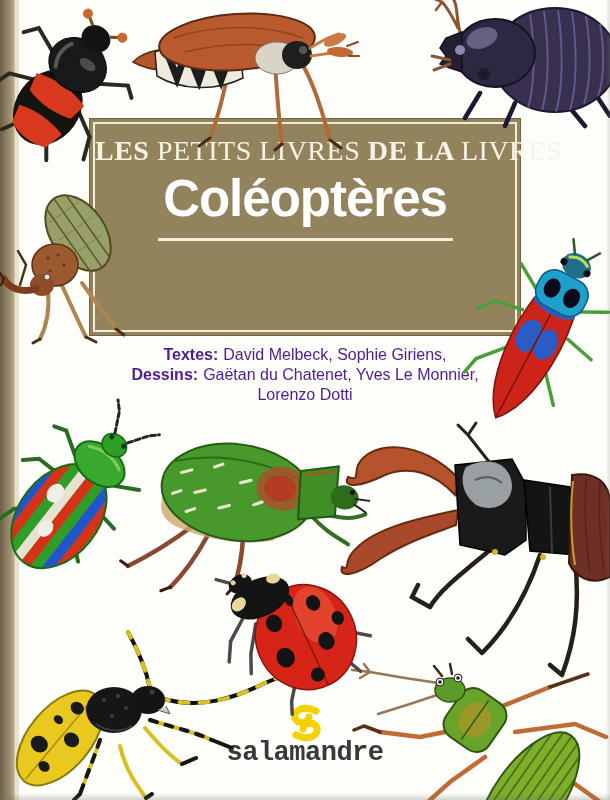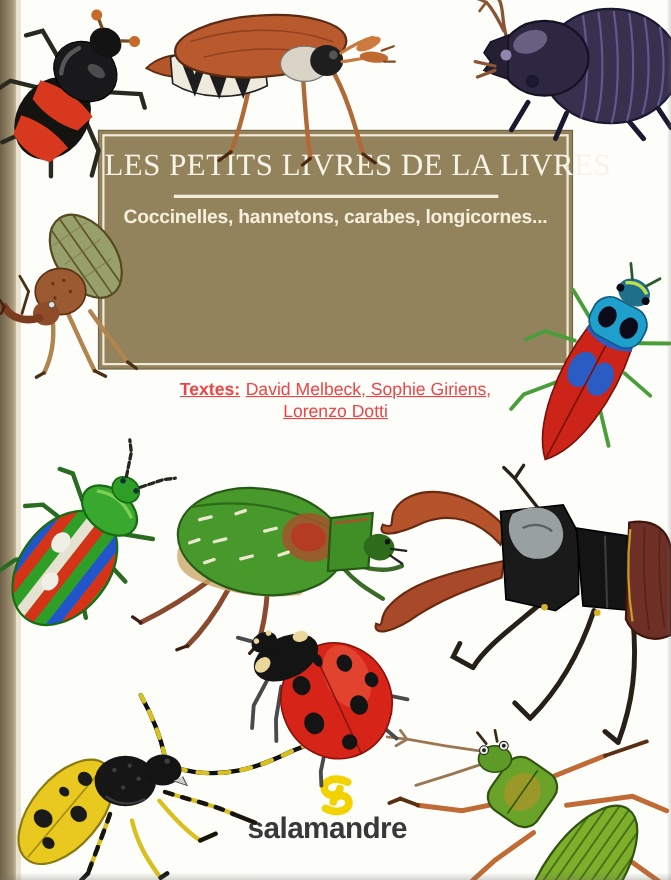--- a/index.html
+++ b/index.html
@@ -14,59 +14,60 @@
   #right-edge{position:absolute;right:0;top:0;width:4px;height:800px;
          background:linear-gradient(270deg,rgba(120,120,112,.25),rgba(0,0,0,0));}
 
   
   #title-box{position:absolute;left:93px;top:122px;width:424px;height:210px;
       background:#93835d;border:2px solid #f0ead6;
       box-shadow:0 0 0 3px #93835d,0 0 0 4px #6f6242;
       box-sizing:border-box;text-align:center;color:#fff;}
   #series-title{margin-top:11px;font-family:"Liberation Serif",serif;font-size:28px;
       letter-spacing:.5px;color:#f7f3e6;white-space:nowrap;}
-  #series-title .w-light{font-weight:400;}
+  #series-title .w-light{font-weight:700;}
   #series-title .w-bold{font-weight:400;}
   #book-title{margin-top:2px;font-size:51px;font-weight:700;letter-spacing:-1px;color:#ffffff;}
   #title-rule{width:295px;height:3px;background:#f3eddb;margin:10px auto 8px auto;}
   #subtitle{font-size:17.5px;font-weight:700;line-height:18px;color:#f6efdc;letter-spacing:-.2px;}
 
   
   #credits{position:absolute;left:105px;top:345px;width:400px;text-align:center;
-      font-size:16px;line-height:20px;color:#ef4444;text-decoration:underline;}
+      font-size:16px;line-height:20px;color:#4c1d95;}
   .credit-label{font-weight:700;margin-right:5px;}
   .credit-label:empty{margin-right:0;}
 
   
-  #logo{position:absolute;left:225px;top:706px;width:160px;}
+  #logo{position:absolute;left:225px;top:706px;width:160px;text-align:center;font-family:Liberation Mono, monospace;}
   #logo-text{font-size:27px;font-weight:700;letter-spacing:-.5px;color:#38383a;margin-top:-2px;}
 
   .beetle{position:absolute;}
   svg{display:block;overflow:visible;}
 </style>
 </head>
 <body>
 
 <div id="book">
 
   <div id="spine"></div>
   <div id="spine-gap"></div>
 
   <div id="title-box">
     <div id="series-title">
       <span class="w-light">LES </span><span class="w-bold">PETITS LIVRES </span><span class="w-light">DE LA </span><span class="w-bold">LIVRES</span>
     </div>
+    <div id="book-title">Coléoptères</div>
     <div id="title-rule"></div>
     <div id="subtitle">
-      <div>Coccinelles, hannetons, carabes, longicornes...</div>
     </div>
   </div>
 
   <div id="credits">
     <div><span class="credit-label">Textes:</span><span>David Melbeck, Sophie Giriens,</span></div>
+    <div><span class="credit-label">Dessins:</span><span>Gaëtan du Chatenet, Yves Le Monnier,</span></div>
     <div><span class="credit-label"></span><span>Lorenzo Dotti</span></div>
   </div>
 
   <div id="logo">
     <svg width="44" height="34" viewBox="0 0 44 34" style="margin:0 auto;">
       <path d="M33,5 C21,-1 10,4 12,12 C14,19 25,18 26,11" fill="none" stroke="#f2d200" stroke-width="7" stroke-linecap="round"></path>
       <path d="M13,29 C25,35 36,30 34,22 C32,15 21,16 20,23" fill="none" stroke="#f2d200" stroke-width="7" stroke-linecap="round"></path>
     </svg>
     <div id="logo-text">salamandre</div>
   </div>

